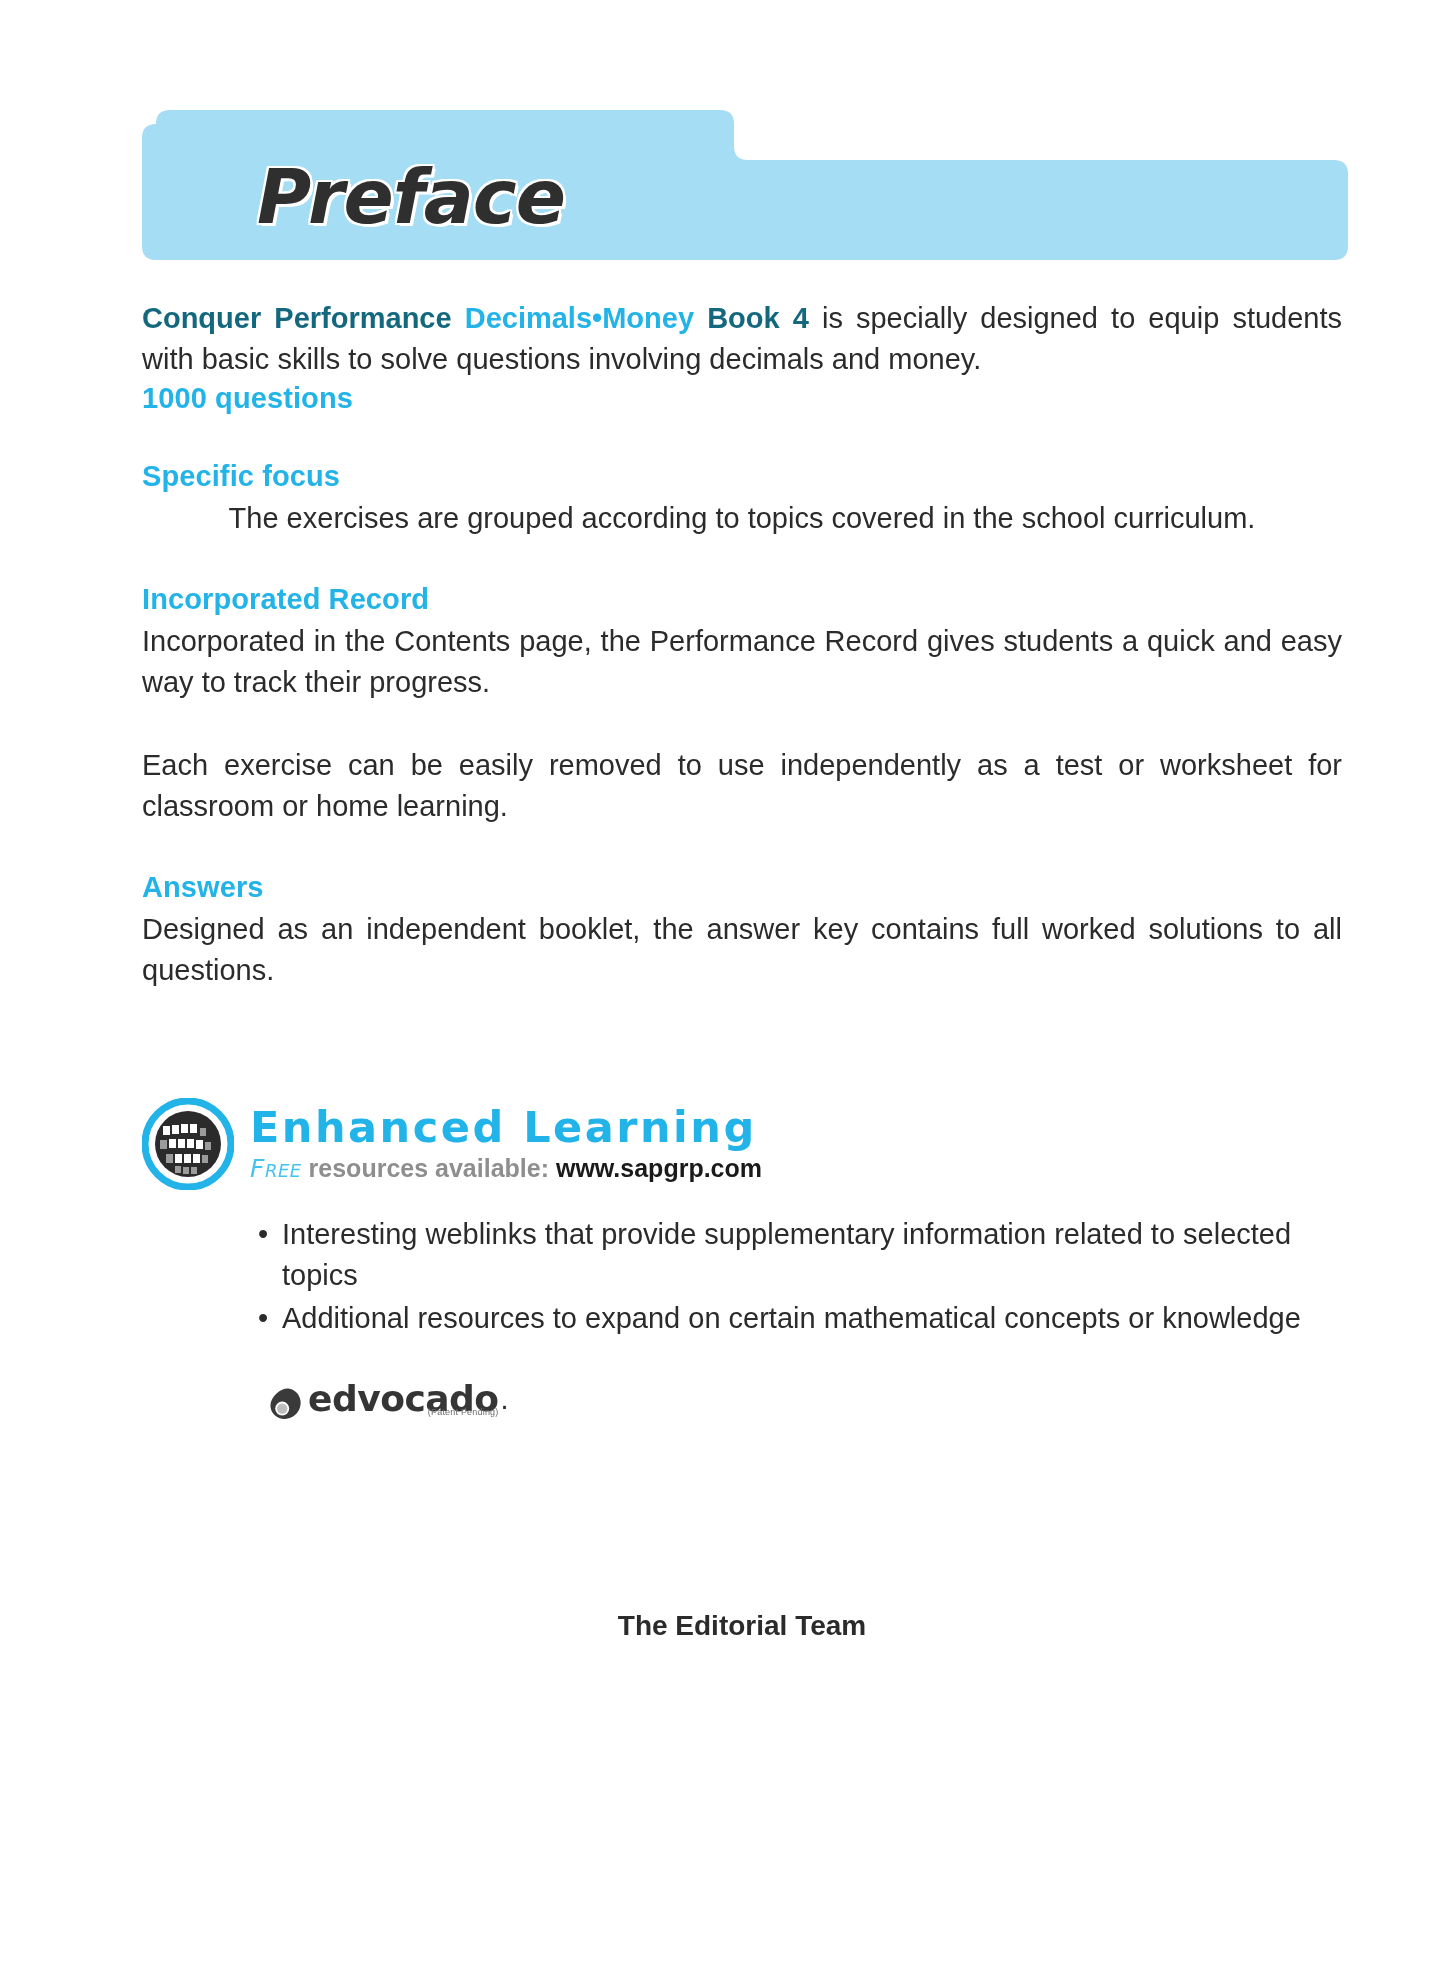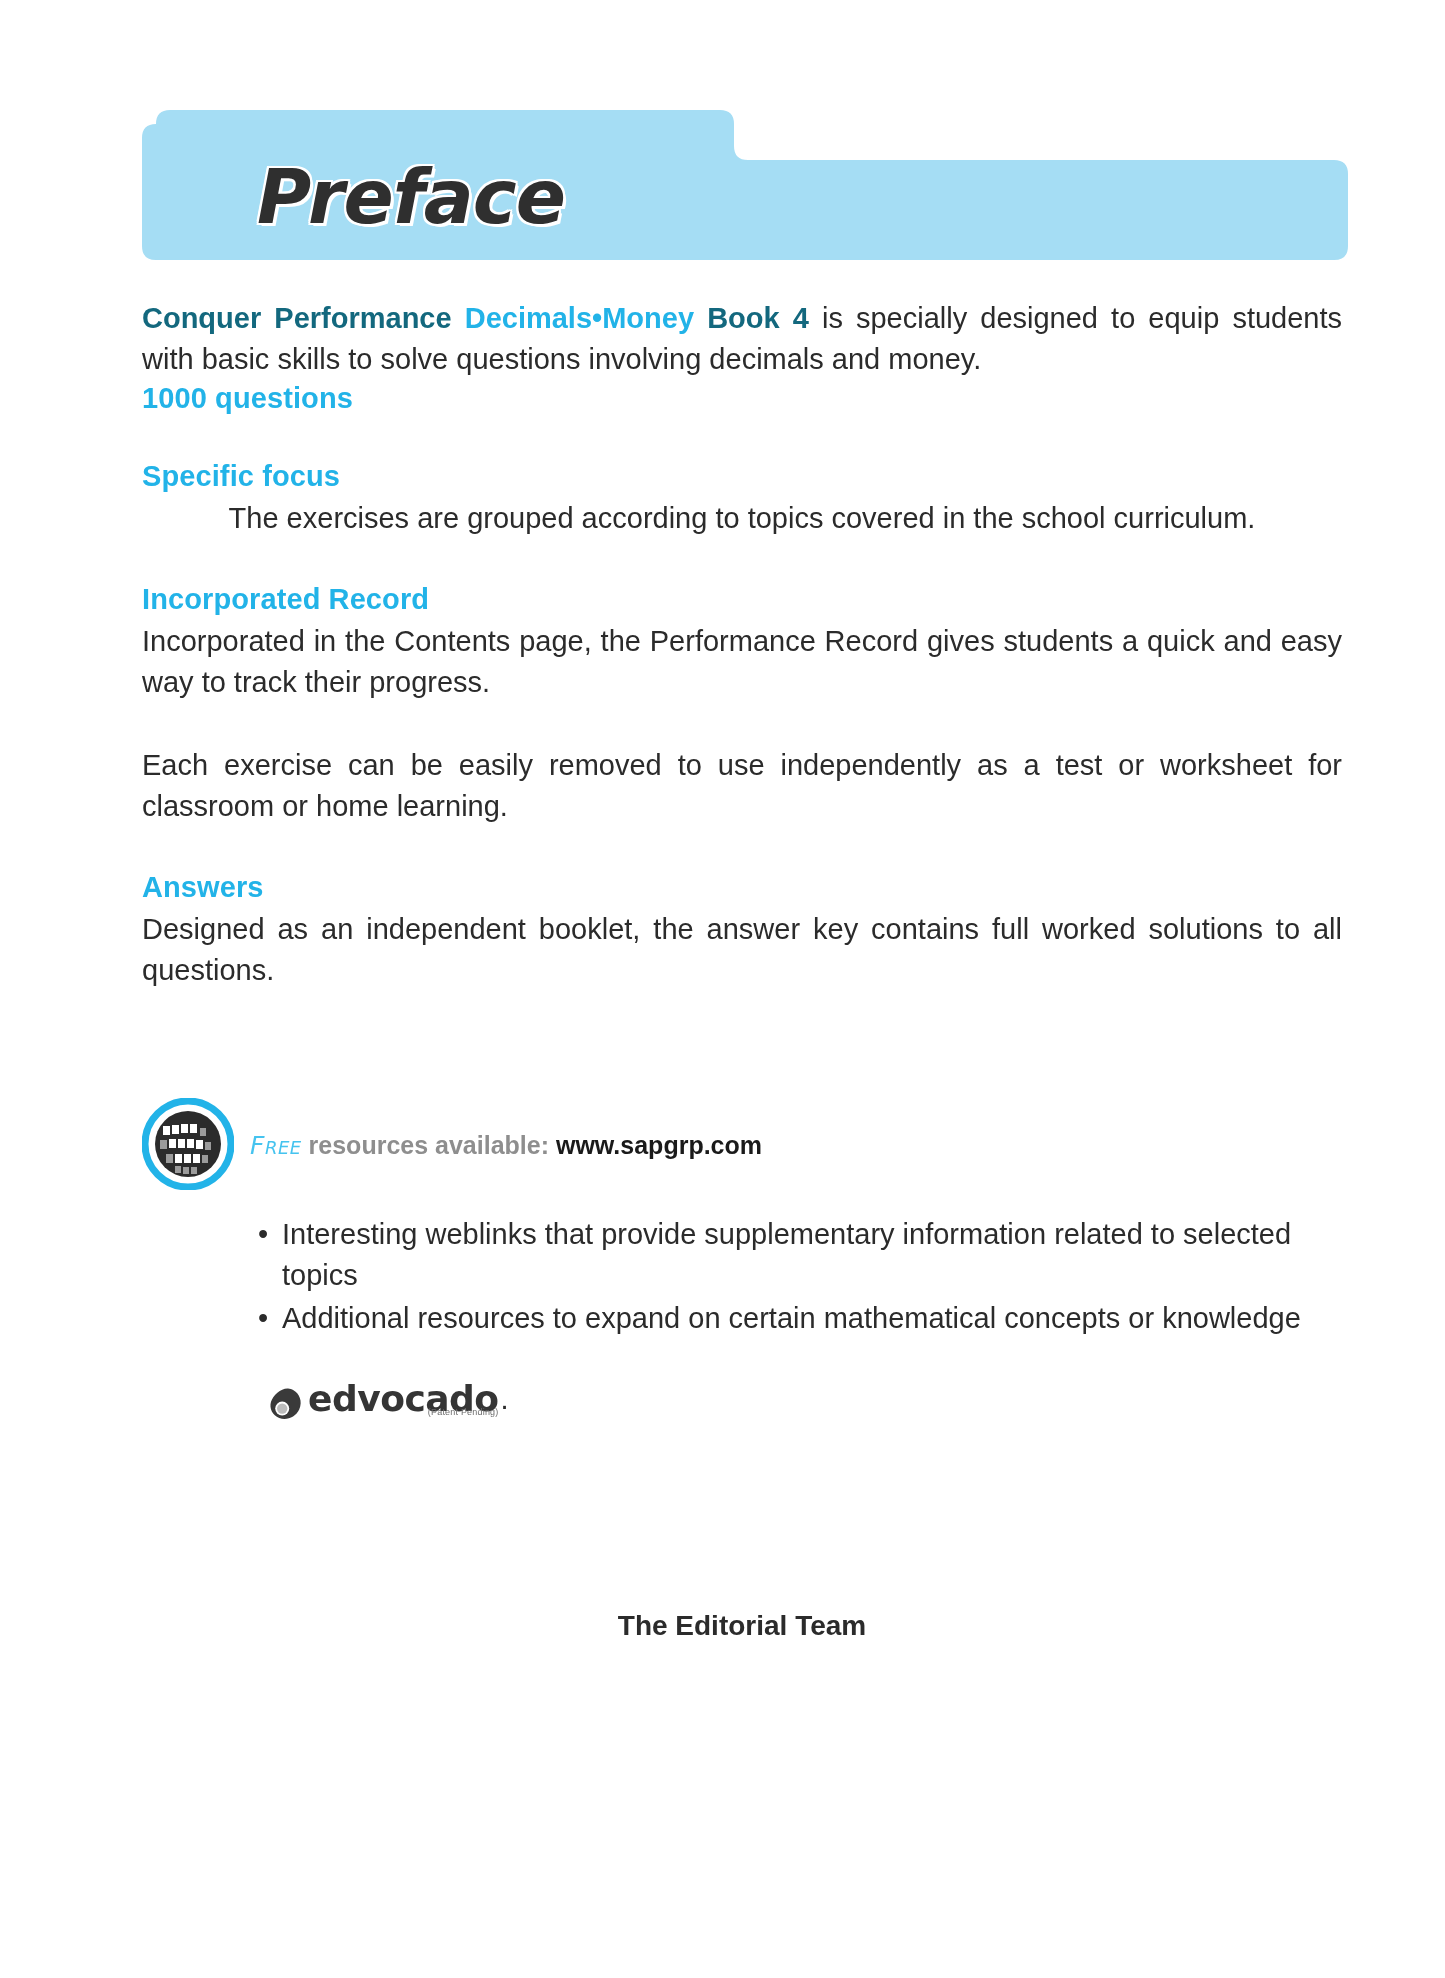--- a/index.html
+++ b/index.html
@@ -304,20 +304,21 @@
           <rect x="60" y="57" width="6" height="8" fill="#9b9b9b"></rect>
         </g>
         <g fill="#9b9b9b">
           <rect x="33" y="68" width="6" height="7"></rect>
           <rect x="41" y="69" width="6" height="7"></rect>
           <rect x="49" y="69" width="6" height="7"></rect>
         </g>
       </svg>
 
       <div class="el-words">
+        <div class="el-title">Enhanced Learning</div>
         <div class="el-sub"><span class="el-free">Free</span><span class="el-res"> resources available: </span><span class="el-url">www.sapgrp.com</span></div>
       </div>
     </div>
 
     <ul class="el-list">
       <li><span class="dot">•</span><span>Interesting weblinks that provide supplementary information related to selected topics</span></li>
       <li><span class="dot">•</span><span>Additional resources to expand on certain mathematical concepts or knowledge</span></li>
     </ul>
 
     <div class="el-record">

